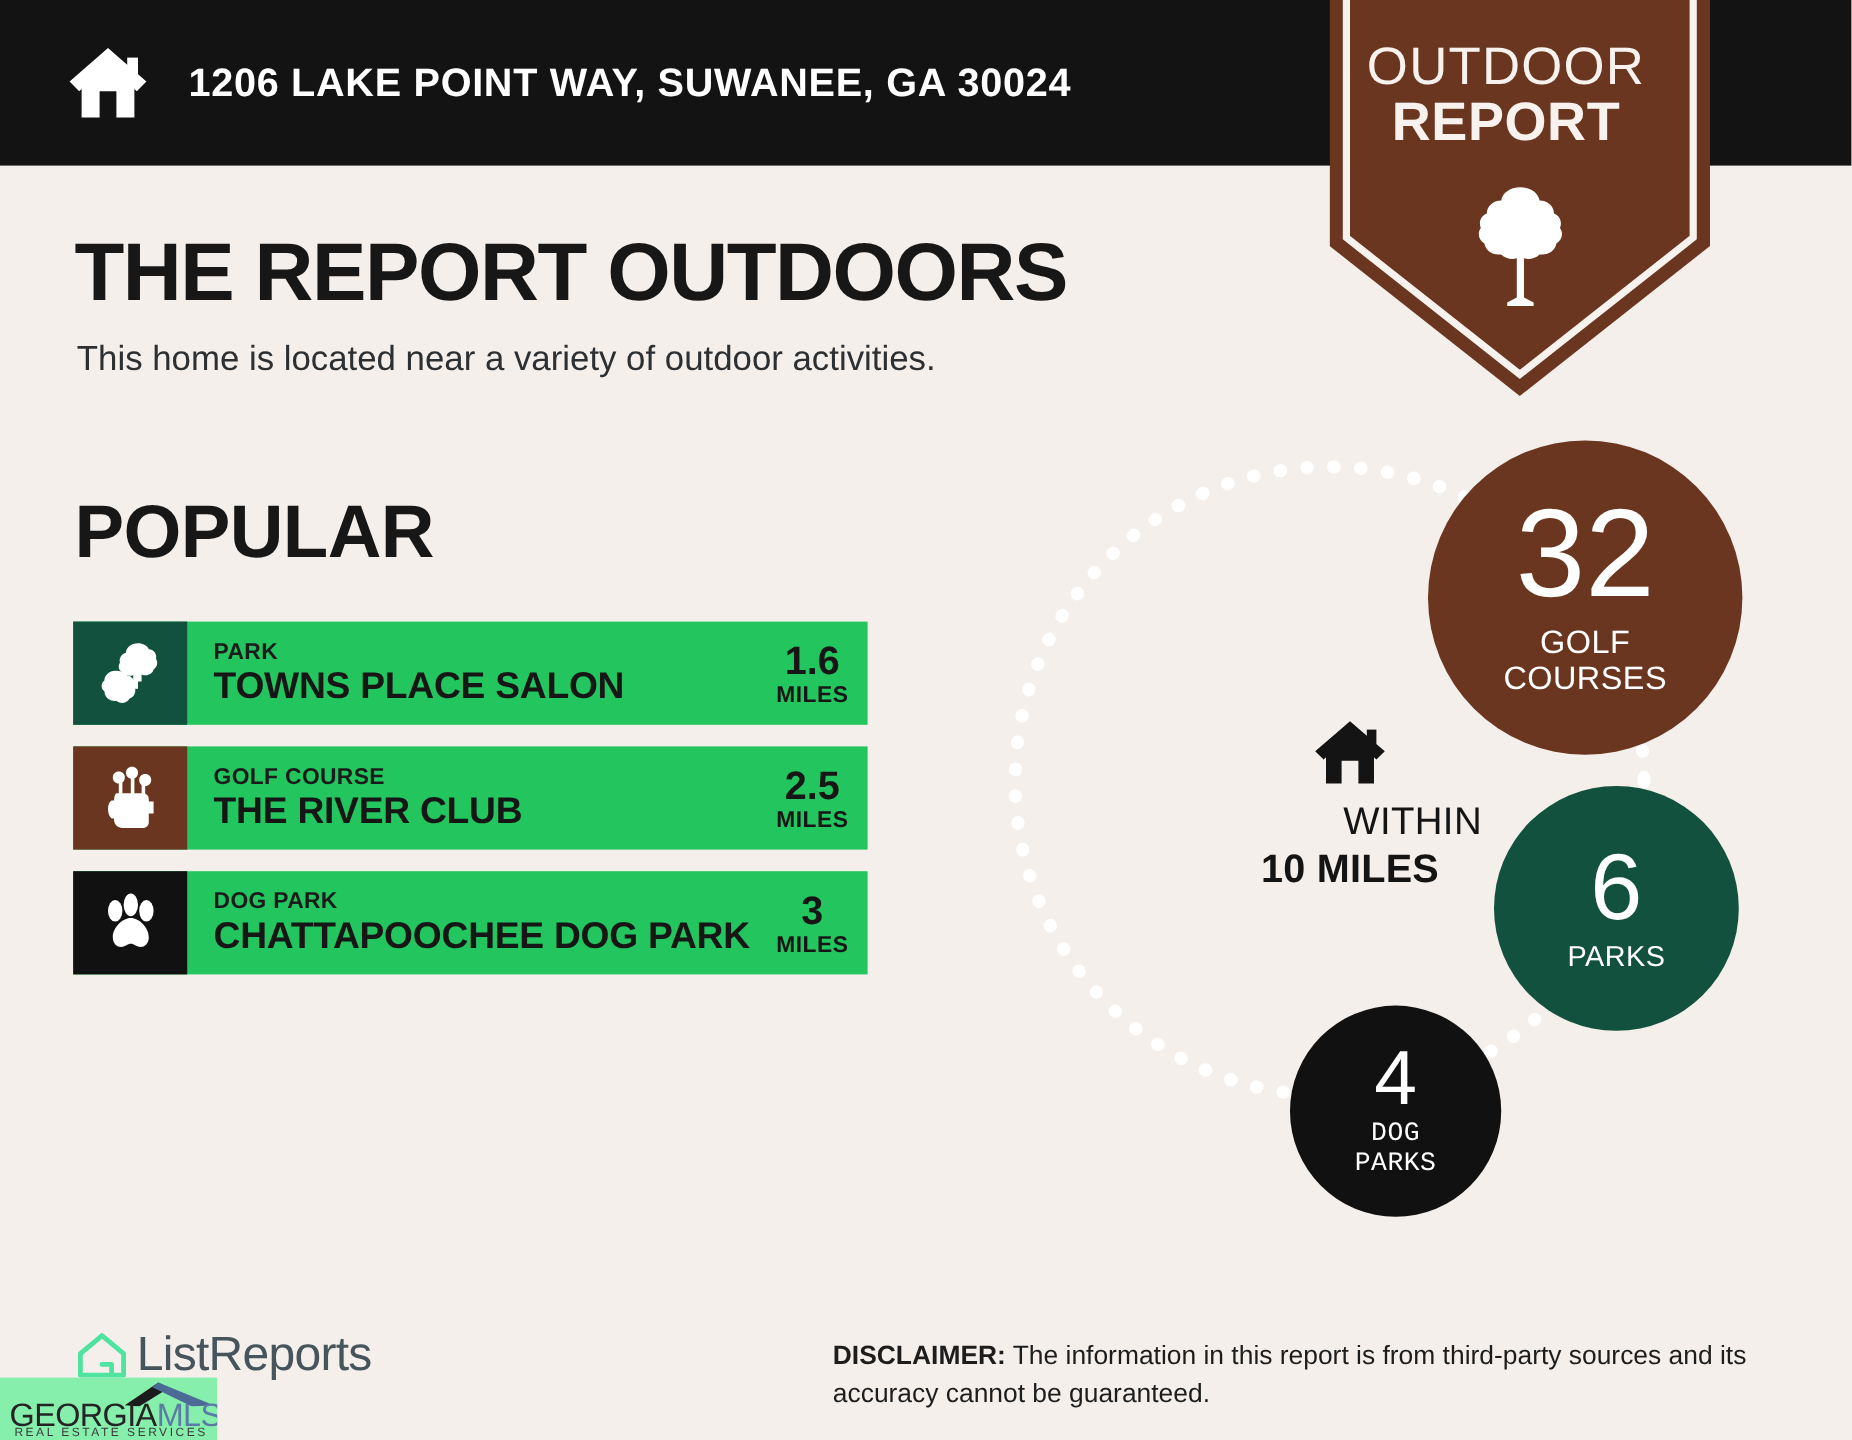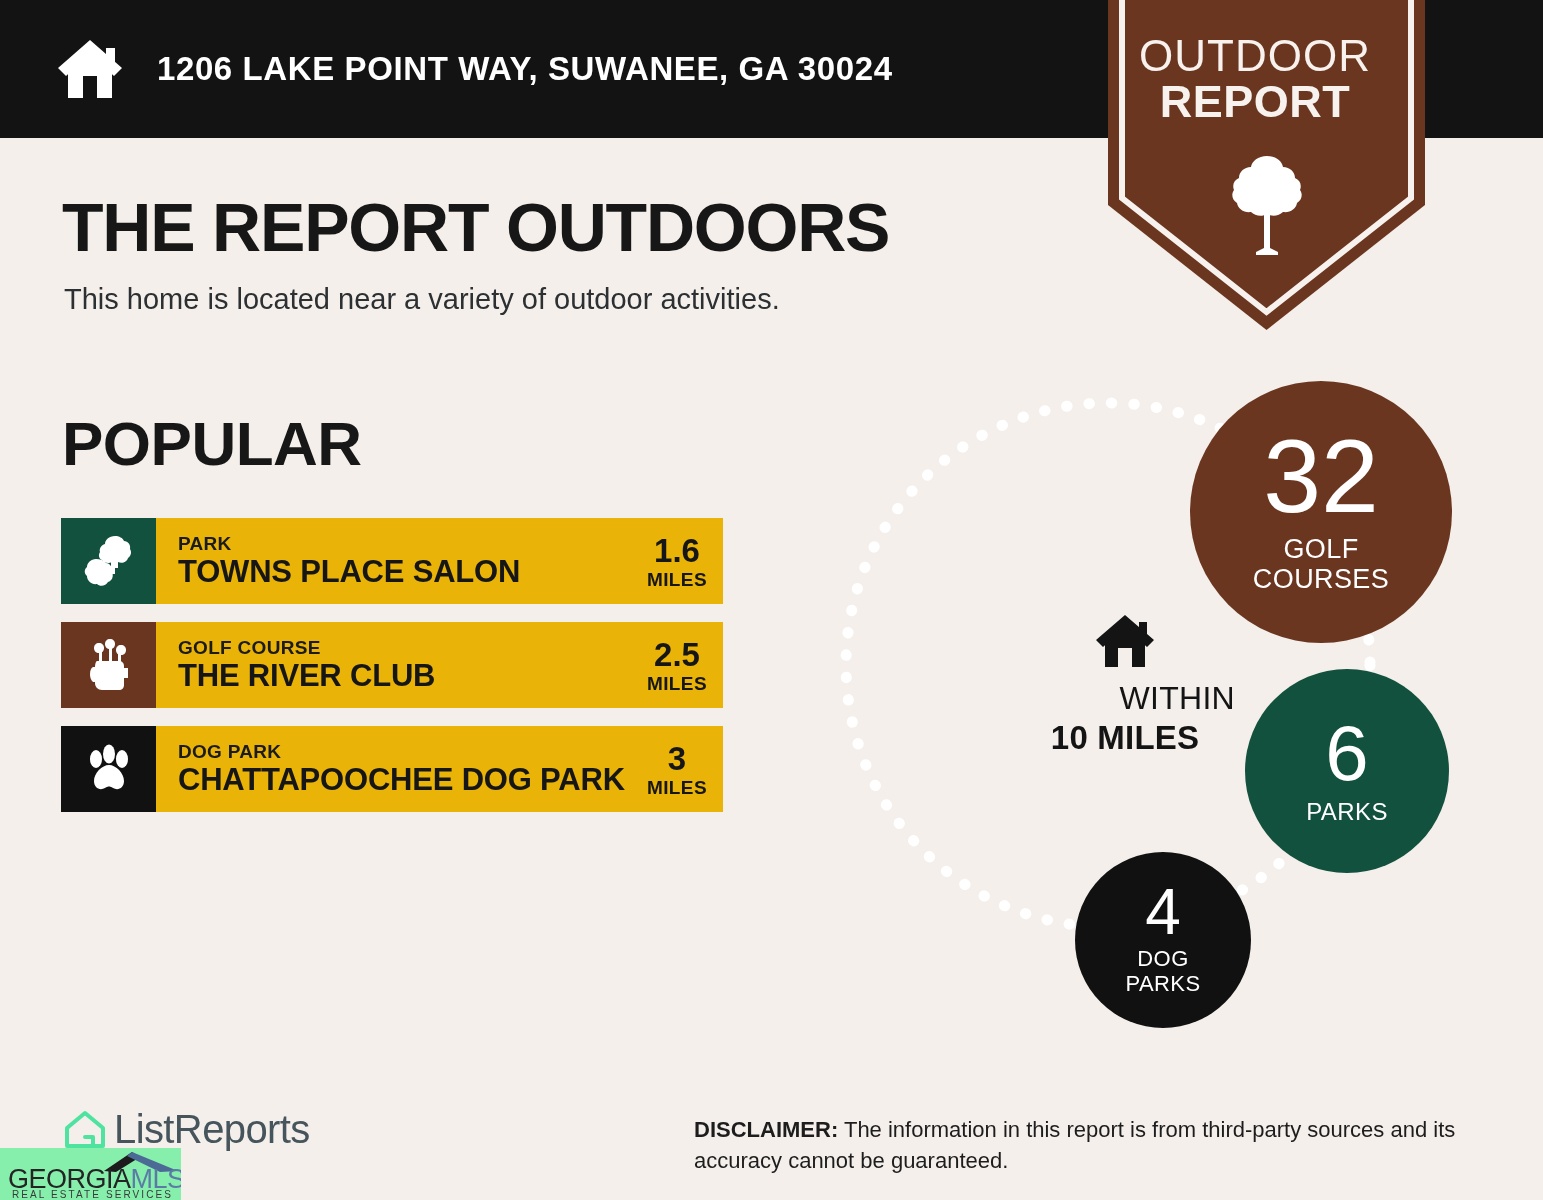--- a/index.html
+++ b/index.html
@@ -121,21 +121,21 @@
     position: absolute;
     left: 61px;
     top: 518px;
     width: 662px;
   }
   .row {
     display: flex;
     align-items: stretch;
     height: 86px;
     margin-bottom: 18px;
-    background: #eab308;
+    background: #22c55e;
   }
   .row-tile {
     width: 95px;
     min-width: 95px;
     display: flex;
     align-items: center;
     justify-content: center;
   }
   .row-tile svg { display: block; }
   .row-body {
@@ -178,21 +178,21 @@
     font-weight: bold;
     color: #161616;
     letter-spacing: 0.4px;
     margin-top: 3px;
   }
 
   
   .diagram {
     position: absolute;
     left: 820px;
-    top: 379px;
+    top: 365px;
     width: 680px;
     height: 670px;
   }
   .dotted-ring {
     position: absolute;
     left: 18px;
     top: 16px;
     width: 540px;
     height: 540px;
   }
@@ -229,21 +229,21 @@
     background: #12513d;
   }
   .bubble-parks .bubble-value { font-size: 78px; margin-top: -4px; }
   .bubble-parks .bubble-label { font-size: 24px; margin-top: 8px; }
   .bubble-dogparks {
     left: 255px; top: 473px;
     width: 176px; height: 176px;
     background: #111111;
   }
   .bubble-dogparks .bubble-value { font-size: 64px; margin-top: -4px; }
-  .bubble-dogparks .bubble-label { font-size: 22px; line-height: 1.15; margin-top: 2px; }
+  .bubble-dogparks .bubble-label { font-size: 22px; line-height: 1.15; margin-top: 2px; font-family: Liberation Mono, monospace; }
 
   .center-mark {
     position: absolute;
     left: 195px;
     top: 235px;
     width: 220px;
     text-align: center;
     color: #141414;
   }
   .center-home-icon {

